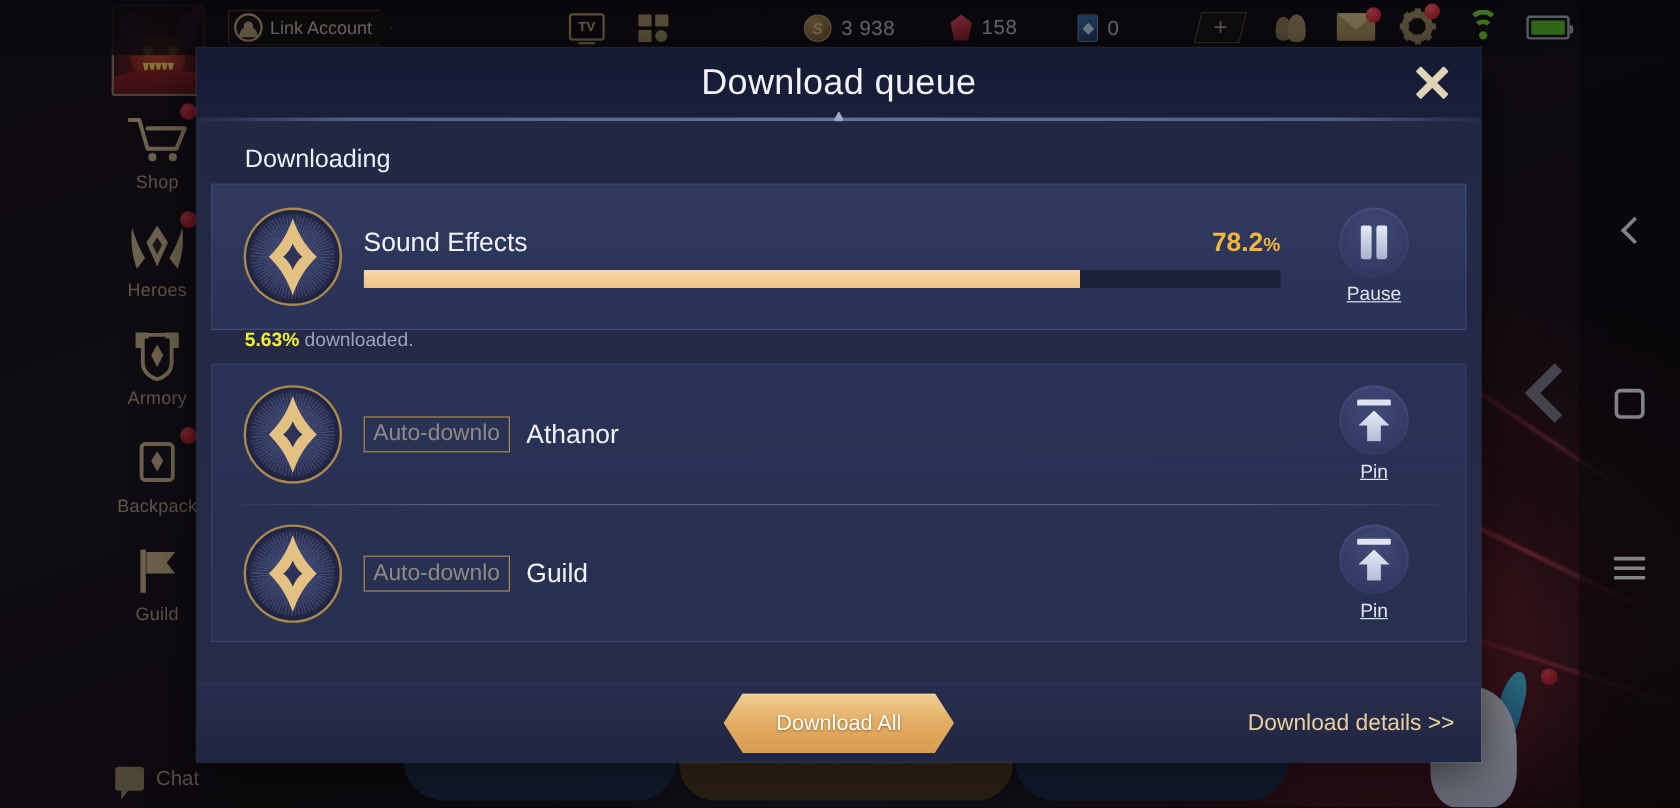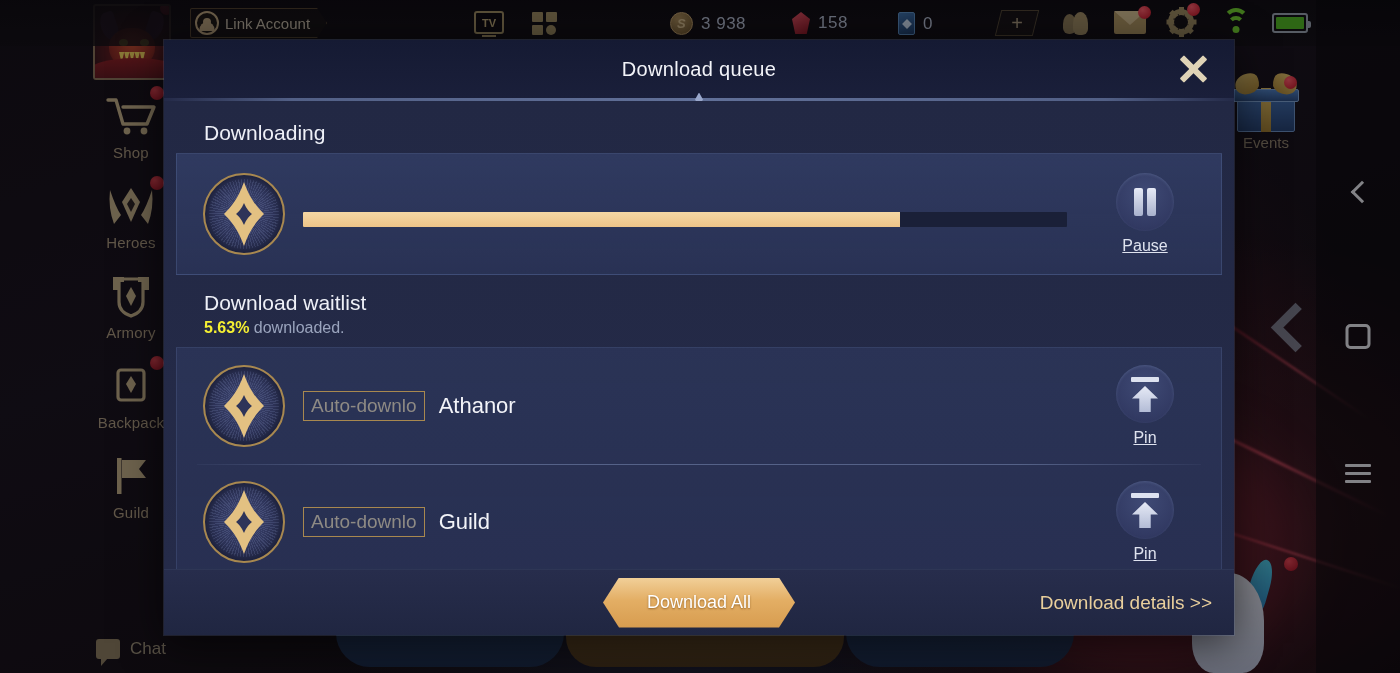--- a/index.html
+++ b/index.html
@@ -413,21 +413,21 @@
     box-shadow: 0 0 0 1px rgba(120,140,190,0.20), 0 8px 40px rgba(0,0,0,0.6);
     z-index: 10;
     display: flex; flex-direction: column;
   }
   .modal-title {
     position: relative; height: 58px; flex: none;
     background: linear-gradient(180deg, #151a33 0%, #1a1f3a 100%);
     display: flex; align-items: center; justify-content: center;
   }
   .modal-title h1 {
-    font-size: 20px; font-weight: normal; color: #f2f3f8;
+    font-size: 30px; font-weight: normal; color: #f2f3f8;
     letter-spacing: 0.3px;
   }
   .close-x {
     position: absolute; right: 20px; top: 50%; transform: translateY(-50%);
     width: 42px; height: 42px; cursor: pointer;
   }
   .close-x::before, .close-x::after {
     content: ""; position: absolute; left: 50%; top: 50%;
     width: 33px; height: 6px; background: #dfd3b6; border-radius: 1px;
     margin-left: -16.5px; margin-top: -3px;
@@ -702,31 +702,20 @@
       <div class="nav-ic-wrap">
         <svg class="navsvg" viewBox="0 0 54 48">
           <rect x="13" y="6" width="4.5" height="36" fill="#c2ad84"></rect>
           <path d="M18 8 H42 L35 17 L42 26 H18 Z" fill="#c2ad84"></path>
         </svg>
       </div>
       <div class="nav-label">Guild</div>
     </div>
   </div>
 
-  <div id="events">
-    <div class="gift">
-      <div class="box"></div>
-      <div class="ribbon"></div>
-      <div class="lid"></div>
-      <div class="bow-l"></div>
-      <div class="bow-r"></div>
-      <div class="badge-dot" style="right:2px;top:2px;"></div>
-    </div>
-    <div class="lbl">Events</div>
-  </div>
 
   <div class="left-arrow-art"></div>
 
   <div class="bgchar">
     <div class="ear-l"></div>
     <div class="ear-r"></div>
     <div class="hair"></div>
     <div class="dot"></div>
   </div>
 
@@ -769,35 +758,38 @@
           <div class="rays"></div>
           <div class="dia">
             <svg viewBox="0 0 42 66">
               <path d="M21 1 C27 18 34 26 41 33 C34 40 27 48 21 65 C15 48 8 40 1 33 C8 26 15 18 21 1 Z" fill="#e3c182"></path>
               <path d="M21 22 C23.5 28 26.5 31 29 33 C26.5 35 23.5 38 21 44 C18.5 38 15.5 35 13 33 C15.5 31 18.5 28 21 22 Z" fill="#2e3459"></path>
             </svg>
           </div>
         </div>
 
         <div class="dl-main">
+          <div class="dl-top">
+            <span class="dl-name">Sound Effects</span>
+            <span class="dl-pct"><span>78.2</span><span class="u">%</span></span>
+          </div>
           <div class="progress">
             <div class="fill" id="progfill" style="width: 78.2%;"></div>
           </div>
         </div>
 
         <div class="action-btn">
           <div class="circ pause-ic">
               <i></i>
               <i></i>
             </div>
           <div class="act-lbl">Pause</div>
         </div>
       </div>
 
-      <div class="section-head waitlist">Download waitlist</div>
       <div class="wl-sub"><b>5.63%</b><span> downloaded.</span></div>
 
       <div class="wl-panel">
 
         <div class="wl-row">
           <div class="emblem">
             <div class="rays"></div>
             <div class="dia">
               <svg viewBox="0 0 42 66">
                 <path d="M21 1 C27 18 34 26 41 33 C34 40 27 48 21 65 C15 48 8 40 1 33 C8 26 15 18 21 1 Z" fill="#e3c182"></path>

